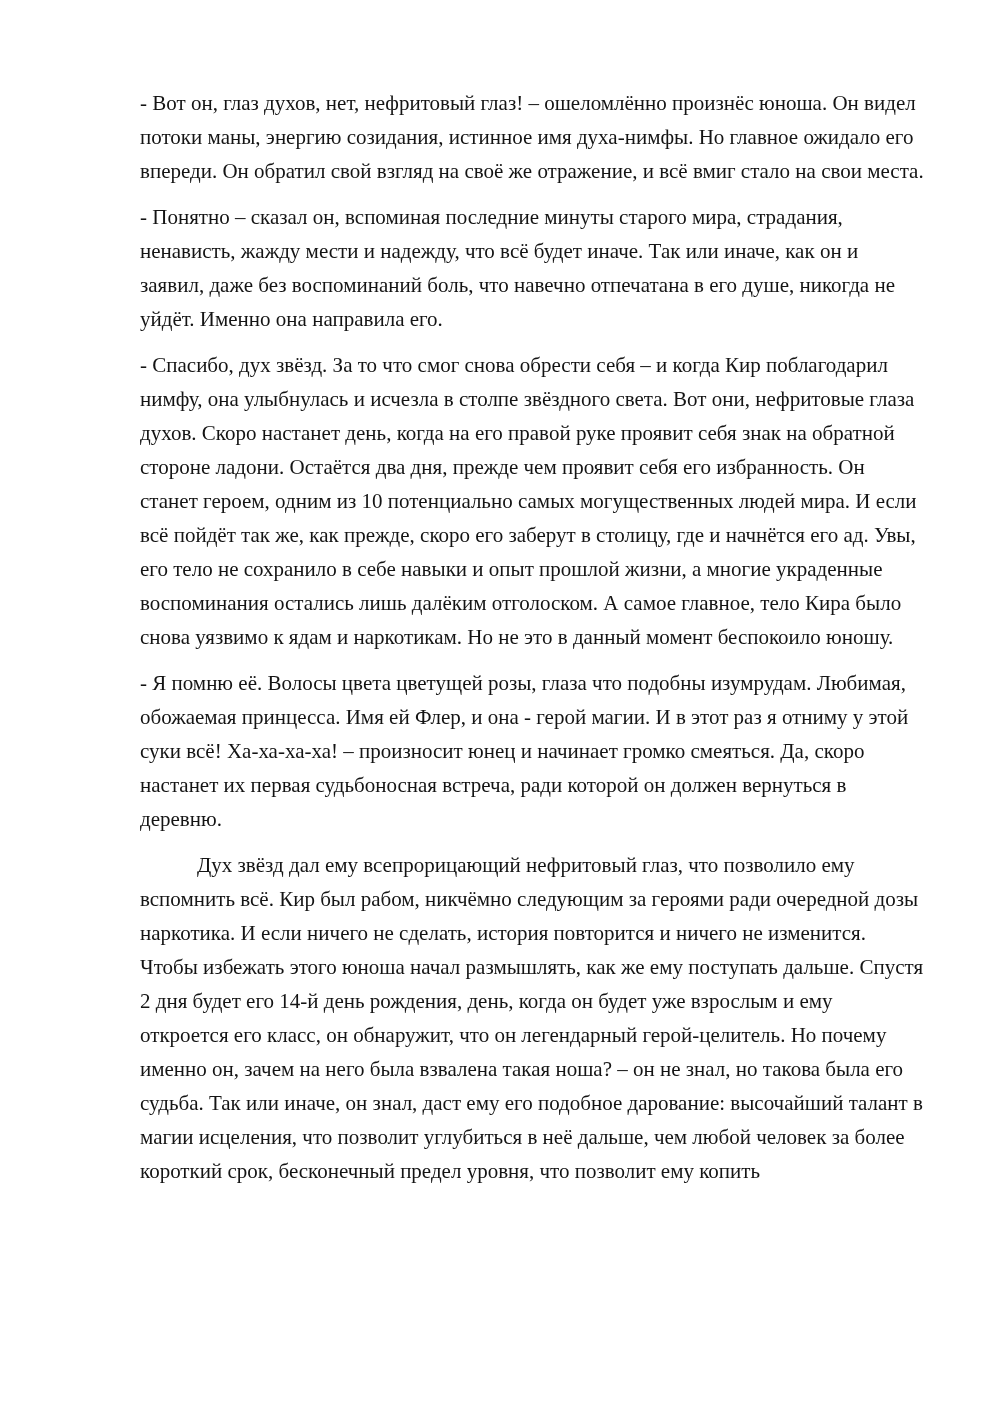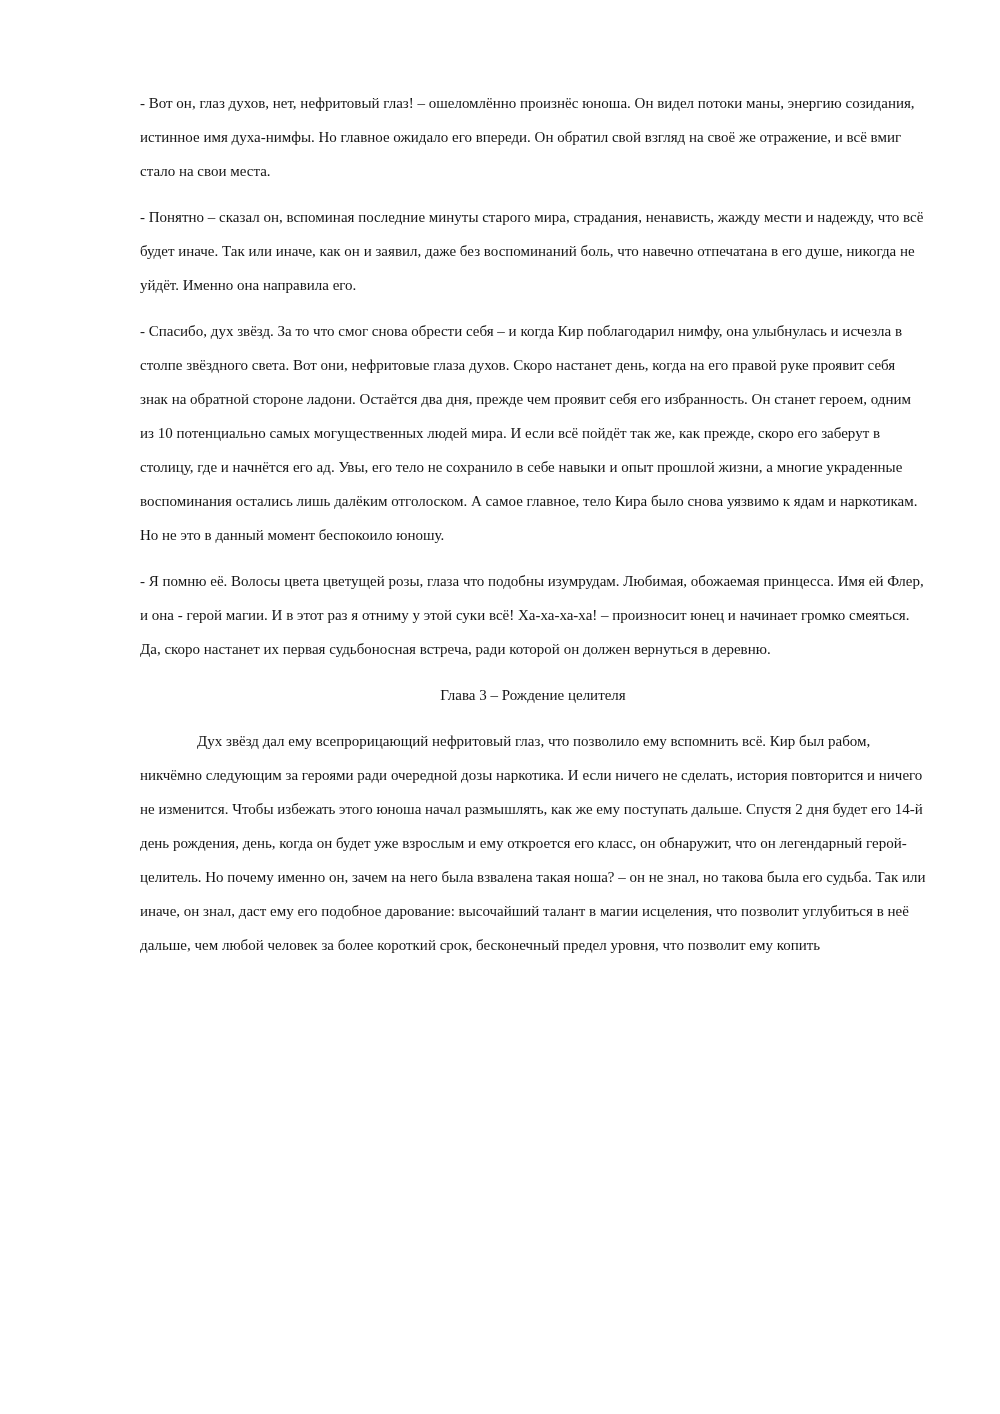--- a/index.html
+++ b/index.html
@@ -12,21 +12,21 @@
     background: #ffffff;
     position: relative;
     overflow: hidden;
   }
   .page {
     position: absolute;
     top: 86px;
     left: 140px;
     width: 786px;
     font-family: "Liberation Serif", "DejaVu Serif", serif;
-    font-size: 15px;
+    font-size: 21px;
     line-height: 34px;
     color: #141414;
     text-align: left;
   }
   .page p {
     margin: 0 0 12px 0;
     padding: 0;
   }
   .page p.heading {
     text-align: center;
@@ -40,16 +40,15 @@
 
 <div class="page">
   <p class="para">- Вот он, глаз духов, нет, нефритовый глаз! – ошеломлённо произнёс юноша. Он видел потоки маны, энергию созидания, истинное имя духа-нимфы. Но главное ожидало его впереди. Он обратил свой взгляд на своё же отражение, и всё вмиг стало на свои места.</p>
 
   <p class="para">- Понятно – сказал он, вспоминая последние минуты старого мира, страдания, ненависть, жажду мести и надежду, что всё будет иначе. Так или иначе, как он и заявил, даже без воспоминаний боль, что навечно отпечатана в его душе, никогда не уйдёт. Именно она направила его.</p>
 
   <p class="para">- Спасибо, дух звёзд. За то что смог снова обрести себя – и когда Кир поблагодарил нимфу, она улыбнулась и исчезла в столпе звёздного света. Вот они, нефритовые глаза духов. Скоро настанет день, когда на его правой руке проявит себя знак на обратной стороне ладони. Остаётся два дня, прежде чем проявит себя его избранность. Он станет героем, одним из 10 потенциально самых могущественных людей мира. И если всё пойдёт так же, как прежде, скоро его заберут в столицу, где и начнётся его ад. Увы, его тело не сохранило в себе навыки и опыт прошлой жизни, а многие украденные воспоминания остались лишь далёким отголоском. А самое главное, тело Кира было снова уязвимо к ядам и наркотикам. Но не это в данный момент беспокоило юношу.</p>
 
   <p class="para">- Я помню её. Волосы цвета цветущей розы, глаза что подобны изумрудам. Любимая, обожаемая принцесса. Имя ей Флер, и она - герой магии. И в этот раз я отниму у этой суки всё! Ха-ха-ха-ха! – произносит юнец и начинает громко смеяться. Да, скоро настанет их первая судьбоносная встреча, ради которой он должен вернуться в деревню.</p>
 
-  <p class="heading">Глава 3 – Рождение целителя</p>
 
   <p class="para indent">Дух звёзд дал ему всепрорицающий нефритовый глаз, что позволило ему вспомнить всё. Кир был рабом, никчёмно следующим за героями ради очередной дозы наркотика. И если ничего не сделать, история повторится и ничего не изменится. Чтобы избежать этого юноша начал размышлять, как же ему поступать дальше. Спустя 2 дня будет его 14-й день рождения, день, когда он будет уже взрослым и ему откроется его класс, он обнаружит, что он легендарный герой-целитель. Но почему именно он, зачем на него была взвалена такая ноша? – он не знал, но такова была его судьба. Так или иначе, он знал, даст ему его подобное дарование: высочайший талант в магии исцеления, что позволит углубиться в неё дальше, чем любой человек за более короткий срок, бесконечный предел уровня, что позволит ему копить</p>
 </div>
 
 </body></html>

